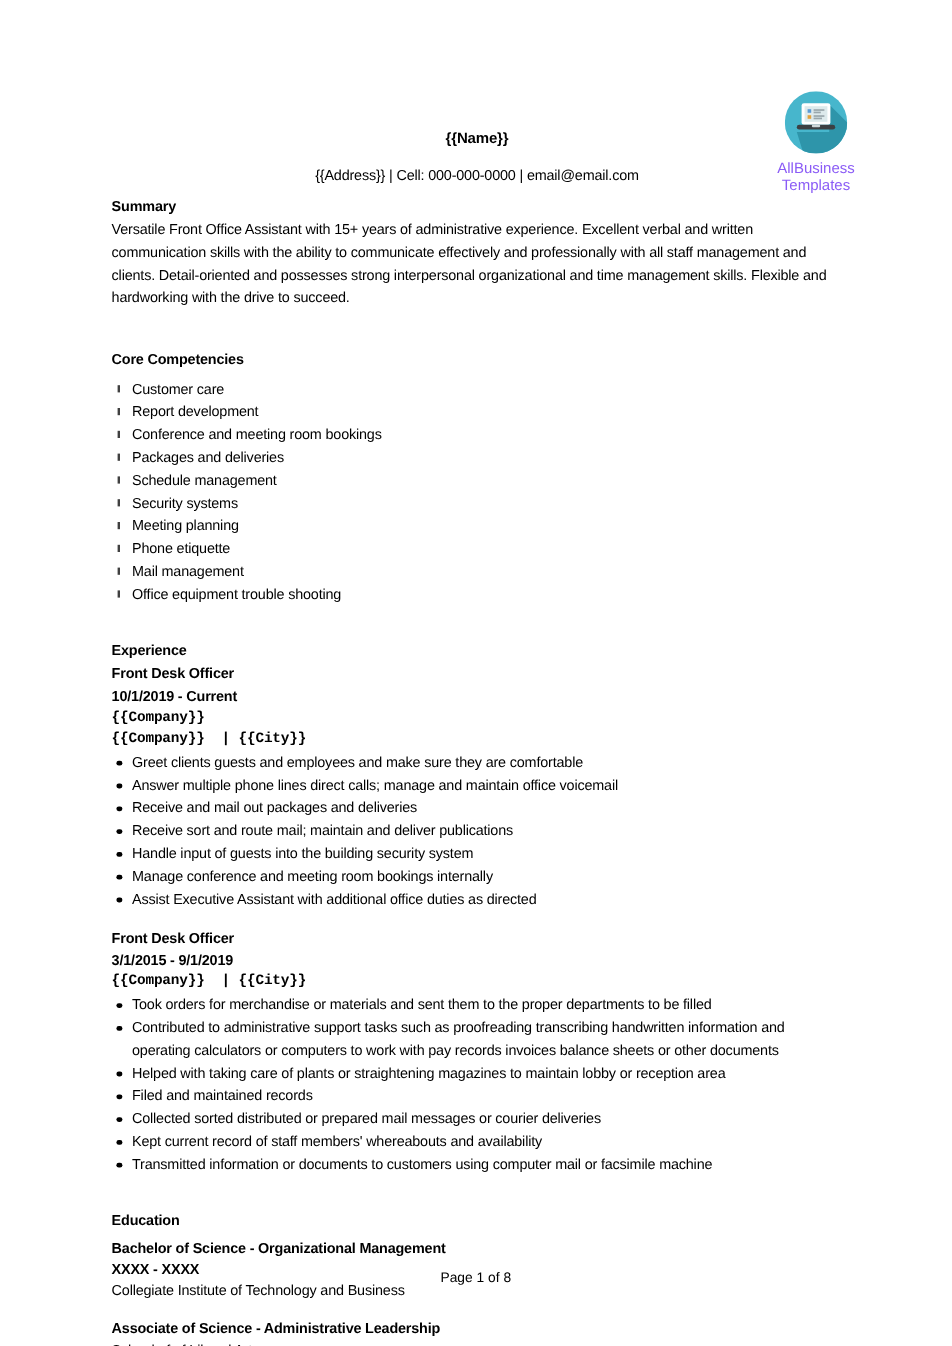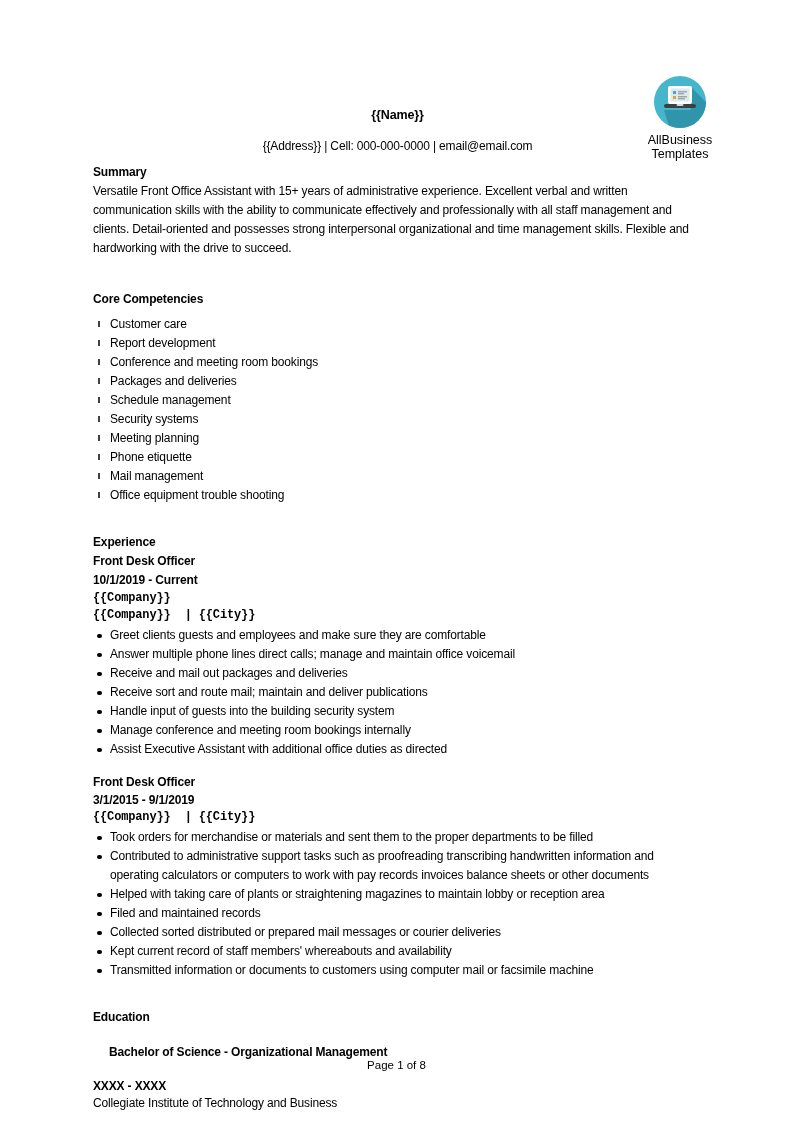--- a/index.html
+++ b/index.html
@@ -41,32 +41,32 @@
   .tight { line-height:17px; }
   .gap-28 { margin-top:28px; }
   .gap-32 { margin-top:32px; }
   .gap-14 { margin-top:14px; }
   .gap-blank { margin-top:17px; }
 
   .job-title { font-weight:bold; margin:0; }
   .job-dates { font-weight:bold; margin:0; }
   .company-line { font-weight:bold; margin:0;font-family:Liberation Mono, monospace; }
 
-  .edu-degree { font-weight:bold; margin:16px; }
+  .edu-degree { font-weight:bold; margin:0; }
   .edu-dates  { font-weight:bold; margin:0; }
   .edu-school { margin:0; }
 
   .footer {
     position:absolute; top:1056px; left:0; width:100%;
     text-align:center; font-size:11.5px; letter-spacing:0;
   }
 
   
   .logo { position:absolute; top:76px; left:642px; width:76px; text-align:center; }
-  .logo-text { font-size:12.5px; line-height:13.5px; letter-spacing:0; color:#000000; }
+  .logo-text { font-size:12.5px; line-height:13.5px; letter-spacing:0; color:#8b5cf6; }
 </style>
 </head>
 <body>
 
 <div class="page">
 
   <div class="logo">
     <svg width="52" height="52" viewBox="0 0 52 52">
       <defs>
         <clipPath id="cclip">

